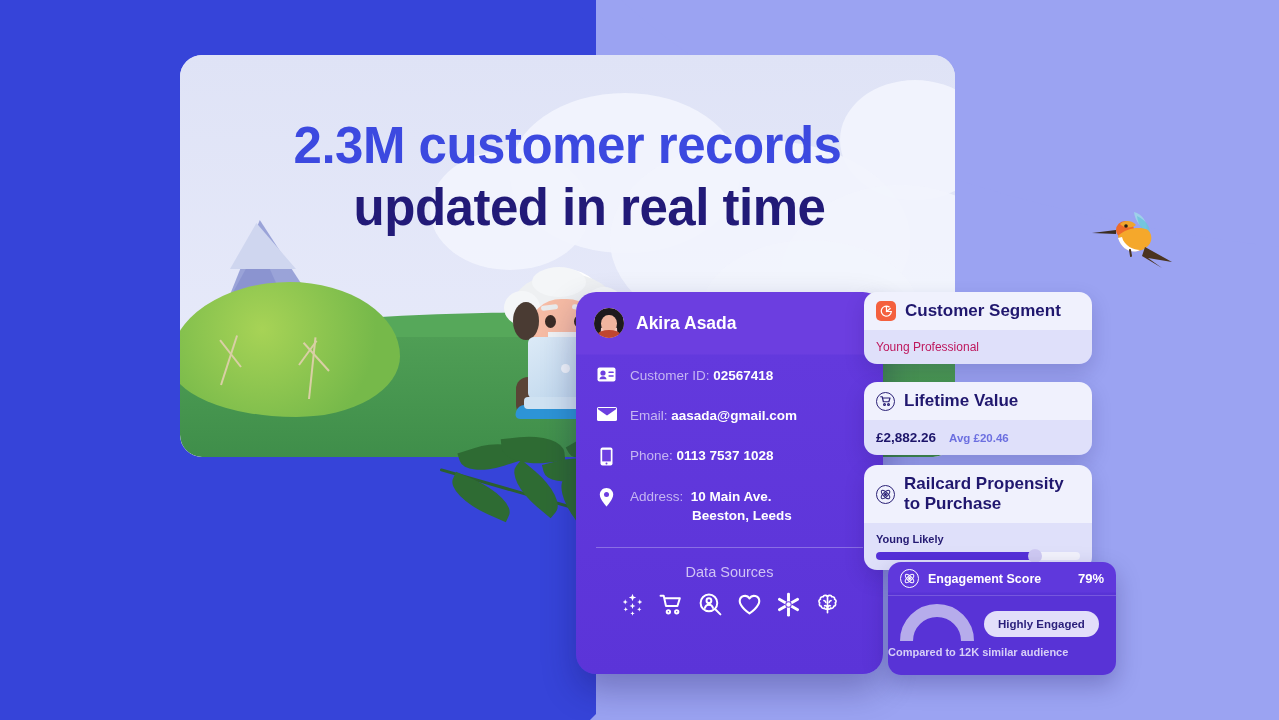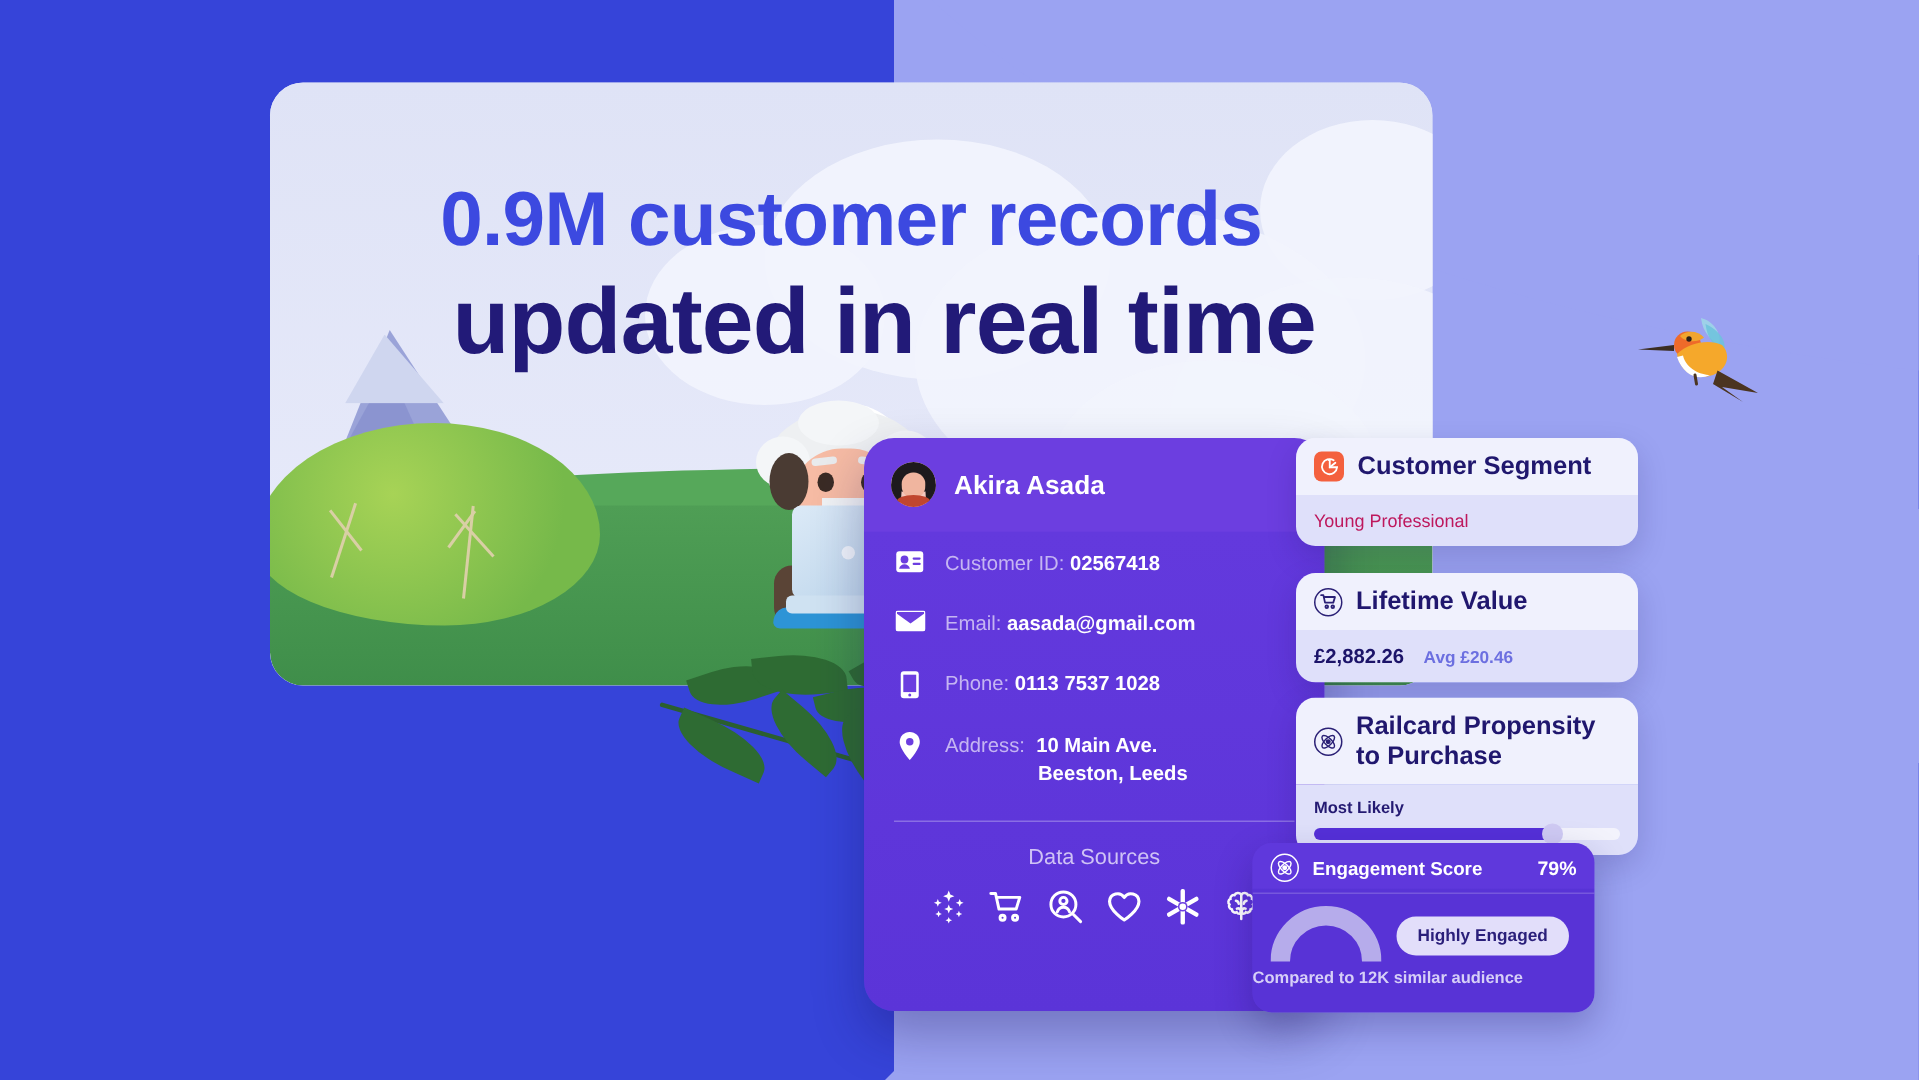--- a/index.html
+++ b/index.html
@@ -91,21 +91,21 @@
   .laptop-base { position:absolute; left:26px; bottom:10px; width:84px; height:12px;
     background:#cfe2f2; border-radius:4px; }
   .laptop-lid { position:absolute; left:30px; bottom:20px; width:76px; height:62px;
     background:linear-gradient(145deg,#dceaf7,#b9d3ea); border-radius:6px; }
   .laptop-dot { position:absolute; left:63px; bottom:46px; width:9px; height:9px;
     background:#f0f6fc; border-radius:50%; }
 
   
   .headline { position:absolute; left:0; right:0; top:60px; text-align:center; z-index:5; }
   .hl1 { font-size:51px; font-weight:bold; color:#3c49e0; letter-spacing:-.5px; line-height:1.22; }
-  .hl2 { font-size:62px; font-weight:bold; color:#221a78; letter-spacing:-.5px; line-height:1.22;padding-left:44px; }
+  .hl2 { font-size:51px; font-weight:bold; color:#221a78; letter-spacing:-.5px; line-height:1.22;padding-left:44px; }
 
   
   .leaves { position:absolute; left:440px; top:440px; width:230px; height:180px; }
   .leaf { position:absolute; background:#2e6b33; border-radius:0 70% 0 70%; }
   .stem { position:absolute; background:#2b5f2f; height:3px; border-radius:2px; transform-origin:left center; }
 
   
   .profile {
     position:absolute; left:576px; top:292px; width:307px; height:382px;
     border-radius:20px; overflow:hidden;
@@ -154,21 +154,21 @@
     display:flex; align-items:center; justify-content:center; flex:none; }
   .ic-orange { width:20px; height:20px; background:#f4603e; border-radius:5px;
     display:flex; align-items:center; justify-content:center; flex:none; }
   .most { font-size:11px; font-weight:bold; color:#241a72; margin-bottom:7px; }
   .slider { position:relative; height:8px; border-radius:5px; background:#f3f3fc; }
   .slider-fill { position:absolute; left:0; top:0; bottom:0; border-radius:5px; background:#5530d8; }
   .slider-knob { position:absolute; top:-3px; width:14px; height:14px; border-radius:50%;
     background:#cfcaf3; }
 
   
-  .eng { position:absolute; left:835px; top:562px; width:228px; height:113px;
+  .eng { position:absolute; left:888px; top:562px; width:228px; height:113px;
     border-radius:13px; overflow:hidden;
     background:linear-gradient(to bottom,#5f38dc,#5f38dc 30px,#5833d6 31px,#5833d6 100%);
     box-shadow:0 10px 24px rgba(25,15,90,.28); }
   .eng-head { display:flex; align-items:center; gap:9px; padding:7px 12px; }
   .eng-title { font-size:12.5px; font-weight:bold; color:#fff; }
   .eng-pct { font-size:13px; font-weight:bold; color:#fff; margin-left:auto; }
   .eng-rule { height:1px; background:rgba(255,255,255,.18); }
   .eng-body { display:flex; align-items:center; padding:8px 12px 0 12px; gap:10px; }
   .gauge { position:relative; width:74px; height:40px; flex:none; }
   .gauge-arc { position:absolute; left:0; top:0; width:74px; height:74px;
@@ -232,21 +232,21 @@
       <div class="body"></div>
       <div class="arm l"></div>
       <div class="arm r"></div>
       <div class="mat"></div>
       <div class="laptop-lid"></div>
       <div class="laptop-dot"></div>
       <div class="laptop-base"></div>
     </div>
 
     <div class="headline">
-      <div class="hl1">0.9M customer records</div>
+      <div class="hl1">2.3M customer records</div>
       <div class="hl2">updated in real time</div>
     </div>
   </div>
 
   <div class="leaves">
     <div class="stem" style="left:0px;top:28px;width:160px;transform:rotate(16deg);"></div>
     <div class="leaf" style="left:20px;top:4px;width:58px;height:26px;transform:rotate(-18deg);"></div>
     <div class="leaf" style="left:62px;top:-4px;width:62px;height:28px;transform:rotate(-6deg);"></div>
     <div class="leaf" style="left:8px;top:44px;width:66px;height:26px;transform:rotate(24deg);"></div>
     <div class="leaf" style="left:66px;top:36px;width:60px;height:26px;transform:rotate(40deg);"></div>
@@ -401,21 +401,21 @@
       <span class="ic-circle">
         <svg width="13" height="13" viewBox="0 0 20 20" fill="none" stroke="#2b2176" stroke-width="1.5">
             <ellipse cx="10" cy="10" rx="8.4" ry="3.6" transform="rotate(45 10 10)"></ellipse>
             <ellipse cx="10" cy="10" rx="8.4" ry="3.6" transform="rotate(-45 10 10)"></ellipse>
             <circle cx="10" cy="10" r="1.8" fill="#2b2176"></circle>
           </svg>
       </span>
       <span class="t">Railcard Propensity to Purchase</span>
     </div>
     <div class="stat-body">
-      <div class="most">Most Likely</div>
+      <div class="most">Young Likely</div>
       <div class="slider">
         <div class="slider-fill" id="slider-fill" style="width: 78%;"></div>
         <div class="slider-knob" id="slider-knob" style="left: calc(78% - 7px);"></div>
       </div>
     </div>
   </div>
 
   <div class="eng">
     <div class="eng-head">
       <span class="ic-circle-w">

